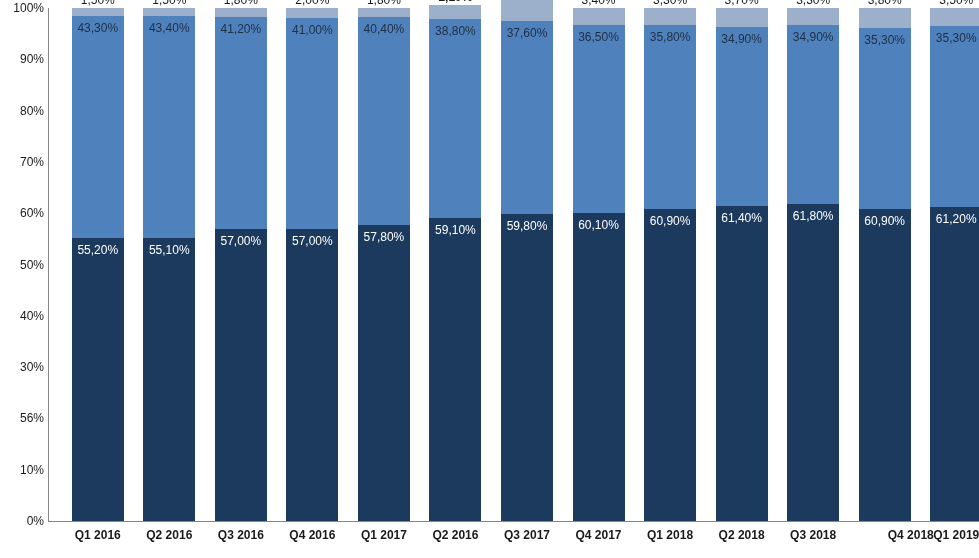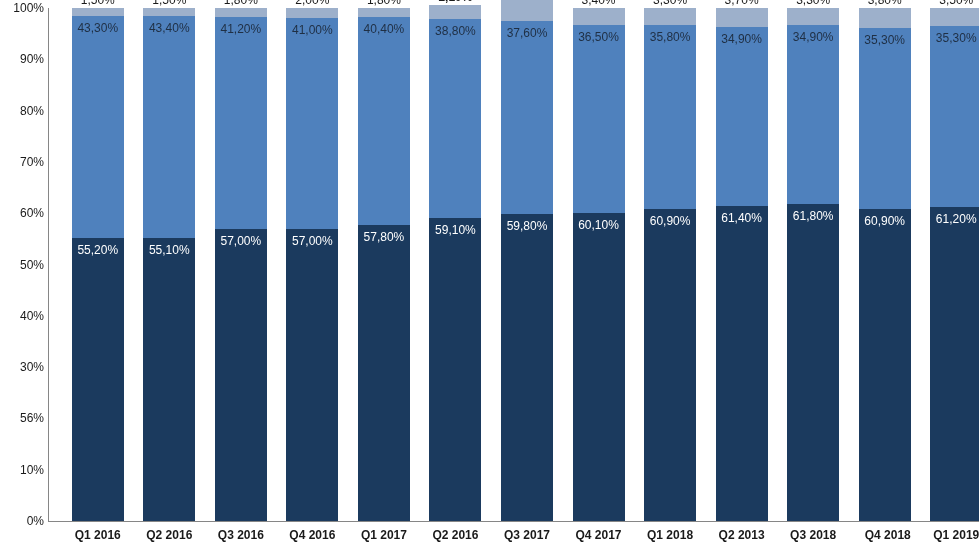--- a/index.html
+++ b/index.html
@@ -330,19 +330,19 @@
   <div id="x-axis-labels">
       <div class="x-tick-label" style="left: 13px; width: 71.5385px;">Q1 2016</div>
       <div class="x-tick-label" style="left: 84.5385px; width: 71.5385px;">Q2 2016</div>
       <div class="x-tick-label" style="left: 156.077px; width: 71.5385px;">Q3 2016</div>
       <div class="x-tick-label" style="left: 227.615px; width: 71.5385px;">Q4 2016</div>
       <div class="x-tick-label" style="left: 299.154px; width: 71.5385px;">Q1 2017</div>
       <div class="x-tick-label" style="left: 370.692px; width: 71.5385px;">Q2 2016</div>
       <div class="x-tick-label" style="left: 442.231px; width: 71.5385px;">Q3 2017</div>
       <div class="x-tick-label" style="left: 513.769px; width: 71.5385px;">Q4 2017</div>
       <div class="x-tick-label" style="left: 585.308px; width: 71.5385px;">Q1 2018</div>
-      <div class="x-tick-label" style="left: 656.846px; width: 71.5385px;">Q2 2013</div>
+      <div class="x-tick-label" style="left: 656.846px; width: 71.5385px;">Q2 2018</div>
       <div class="x-tick-label" style="left: 728.385px; width: 71.5385px;">Q3 2018</div>
-      <div class="x-tick-label" style="left: 803px; width: 71.5385px; text-align: center;">Q4 2018</div>
+      <div class="x-tick-label" style="left: 826px; width: 71.5385px; text-align: center;">Q4 2018</div>
       <div class="x-tick-label" style="left: 871.462px; width: 71.5385px;">Q1 2019</div>
     </div>
 
 </div>
 
 </body></html>

